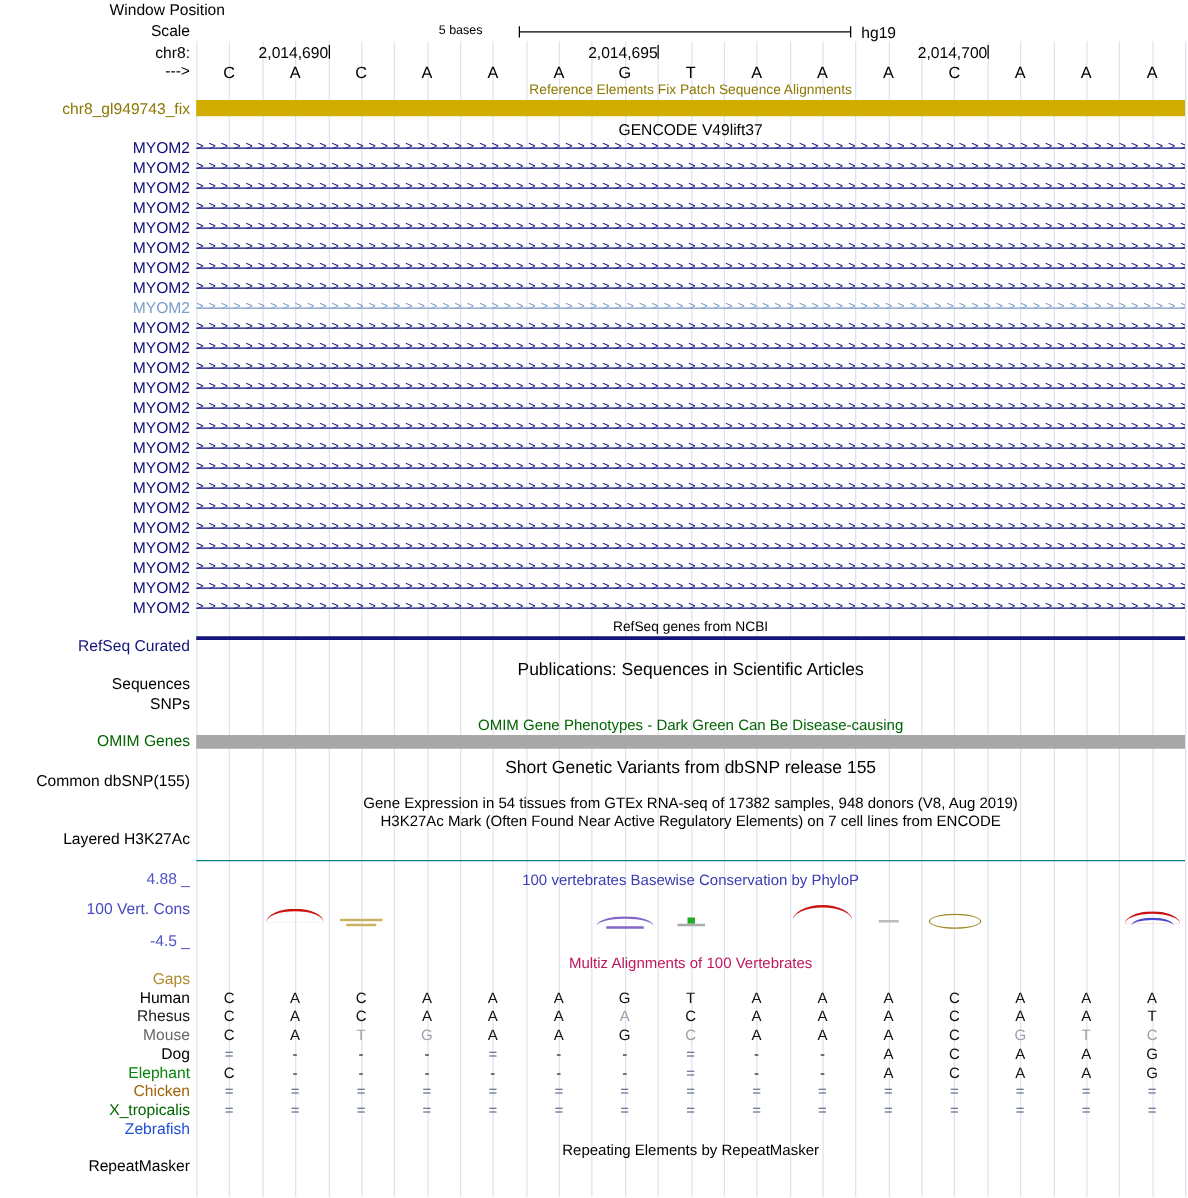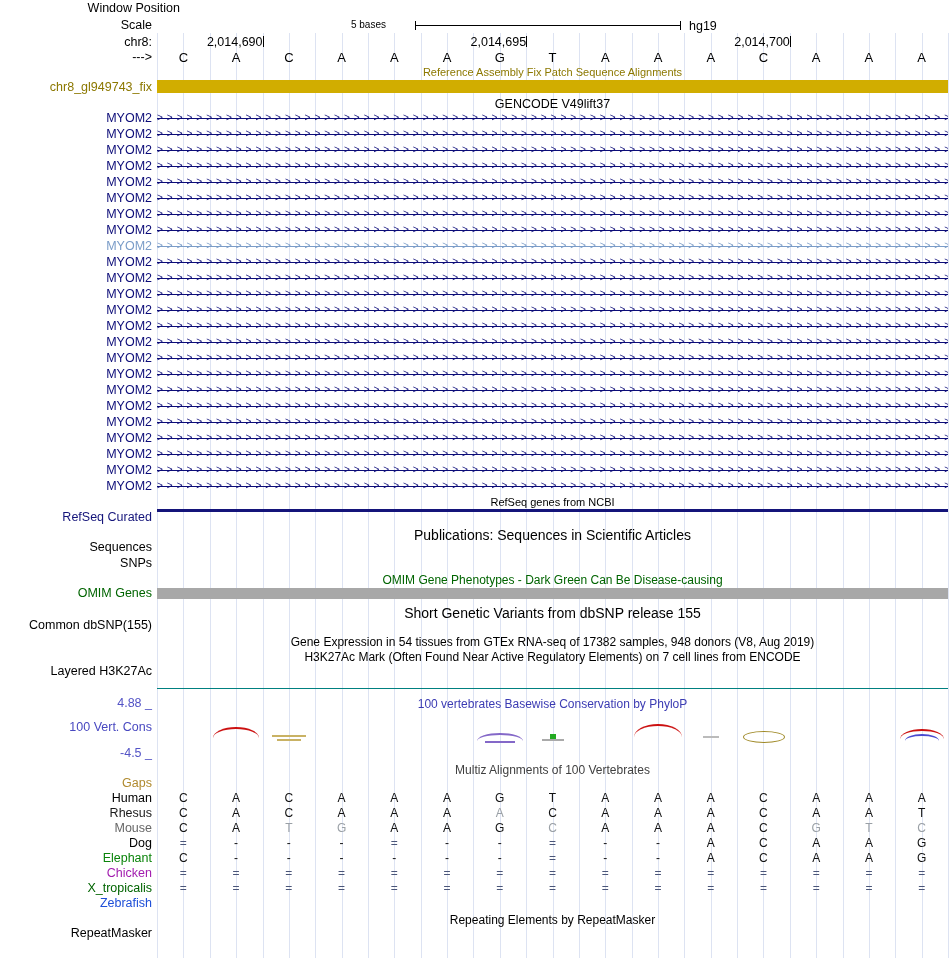--- a/index.html
+++ b/index.html
@@ -107,21 +107,21 @@
       <div class="base-cell">T</div>
       <div class="base-cell">A</div>
       <div class="base-cell">A</div>
       <div class="base-cell">A</div>
       <div class="base-cell">C</div>
       <div class="base-cell">A</div>
       <div class="base-cell">A</div>
       <div class="base-cell">A</div>
     </div>
 
-  <div class="th f11" style="top: 66px; color: rgb(140, 120, 0);">Reference Assembly Fix Patch Sequence Alignments</div>
+  <div class="th f11" style="top: 66px; color: rgb(140, 120, 0);">Reference Elements Fix Patch Sequence Alignments</div>
   <div class="bar" style="top: 80px; height: 13px; background: rgb(209, 173, 0);"></div>
 
   <div class="th f13" style="top:97px">GENCODE V49lift37</div>
   <div>
       <div class="side-label" style="top: 112px; color: rgb(12, 12, 120);">MYOM2</div>
       <div class="gene-row" style="top: 110px; color: rgb(12, 12, 120); background-image: linear-gradient(rgb(12, 12, 120), rgb(12, 12, 120));">&gt;&gt;&gt;&gt;&gt;&gt;&gt;&gt;&gt;&gt;&gt;&gt;&gt;&gt;&gt;&gt;&gt;&gt;&gt;&gt;&gt;&gt;&gt;&gt;&gt;&gt;&gt;&gt;&gt;&gt;&gt;&gt;&gt;&gt;&gt;&gt;&gt;&gt;&gt;&gt;&gt;&gt;&gt;&gt;&gt;&gt;&gt;&gt;&gt;&gt;&gt;&gt;&gt;&gt;&gt;&gt;&gt;&gt;&gt;&gt;&gt;&gt;&gt;&gt;&gt;&gt;&gt;&gt;&gt;&gt;&gt;&gt;&gt;&gt;&gt;&gt;&gt;&gt;&gt;&gt;&gt;&gt;&gt;&gt;&gt;</div>
       <div class="side-label" style="top: 128px; color: rgb(12, 12, 120);">MYOM2</div>
       <div class="gene-row" style="top: 126px; color: rgb(12, 12, 120); background-image: linear-gradient(rgb(12, 12, 120), rgb(12, 12, 120));">&gt;&gt;&gt;&gt;&gt;&gt;&gt;&gt;&gt;&gt;&gt;&gt;&gt;&gt;&gt;&gt;&gt;&gt;&gt;&gt;&gt;&gt;&gt;&gt;&gt;&gt;&gt;&gt;&gt;&gt;&gt;&gt;&gt;&gt;&gt;&gt;&gt;&gt;&gt;&gt;&gt;&gt;&gt;&gt;&gt;&gt;&gt;&gt;&gt;&gt;&gt;&gt;&gt;&gt;&gt;&gt;&gt;&gt;&gt;&gt;&gt;&gt;&gt;&gt;&gt;&gt;&gt;&gt;&gt;&gt;&gt;&gt;&gt;&gt;&gt;&gt;&gt;&gt;&gt;&gt;&gt;&gt;&gt;&gt;&gt;</div>
       <div class="side-label" style="top: 144px; color: rgb(12, 12, 120);">MYOM2</div>
       <div class="gene-row" style="top: 142px; color: rgb(12, 12, 120); background-image: linear-gradient(rgb(12, 12, 120), rgb(12, 12, 120));">&gt;&gt;&gt;&gt;&gt;&gt;&gt;&gt;&gt;&gt;&gt;&gt;&gt;&gt;&gt;&gt;&gt;&gt;&gt;&gt;&gt;&gt;&gt;&gt;&gt;&gt;&gt;&gt;&gt;&gt;&gt;&gt;&gt;&gt;&gt;&gt;&gt;&gt;&gt;&gt;&gt;&gt;&gt;&gt;&gt;&gt;&gt;&gt;&gt;&gt;&gt;&gt;&gt;&gt;&gt;&gt;&gt;&gt;&gt;&gt;&gt;&gt;&gt;&gt;&gt;&gt;&gt;&gt;&gt;&gt;&gt;&gt;&gt;&gt;&gt;&gt;&gt;&gt;&gt;&gt;&gt;&gt;&gt;&gt;&gt;</div>
@@ -191,21 +191,21 @@
       <div class="mark mark-dash" style="left: 484.8px; top: 741px; width: 30px; height: 2px; background: rgb(132, 104, 200);"></div>
       <div class="mark mark-dot" style="left: 549.5px; top: 734px; width: 6px; height: 5px; background: rgb(34, 170, 34);"></div>
       <div class="mark mark-dash" style="left: 541.5px; top: 739px; width: 22px; height: 2px; background: rgb(170, 170, 170);"></div>
       <div class="mark mark-arc" style="left: 634px; top: 724px; width: 48px; height: 11px; border-top-color: rgb(204, 17, 17);"></div>
       <div class="mark mark-dash" style="left: 702.7px; top: 736px; width: 16px; height: 2px; background: rgb(187, 187, 187);"></div>
       <div class="mark mark-ellipse" style="left: 743.4px; top: 731px; width: 40px; height: 10px; border-color: rgb(160, 138, 40);"></div>
       <div class="mark mark-arc" style="left: 899.6px; top: 729px; width: 44px; height: 8px; border-top-color: rgb(204, 17, 17);"></div>
       <div class="mark mark-arc" style="left: 904.6px; top: 734px; width: 34px; height: 5px; border-top-color: rgb(74, 74, 208);"></div>
     </div>
 
-  <div class="th f12" style="top: 763px; color: #404040;">Multiz Alignments of 100 Vertebrates</div>
+  <div class="th f12" style="top: 763px; color: #be185d;">Multiz Alignments of 100 Vertebrates</div>
   <div>
       <div class="side-label" style="top: 777px; color: rgb(176, 138, 46);">Gaps</div>
       <div class="mz-row" style="top: 776px;">
         <div class="mz-cell"></div>
         <div class="mz-cell"></div>
         <div class="mz-cell"></div>
         <div class="mz-cell"></div>
         <div class="mz-cell"></div>
         <div class="mz-cell"></div>
         <div class="mz-cell"></div>
@@ -301,21 +301,21 @@
         <div class="mz-cell">-</div>
         <div class="mz-cell eq">=</div>
         <div class="mz-cell">-</div>
         <div class="mz-cell">-</div>
         <div class="mz-cell">A</div>
         <div class="mz-cell">C</div>
         <div class="mz-cell">A</div>
         <div class="mz-cell">A</div>
         <div class="mz-cell">G</div>
       </div>
-      <div class="side-label" style="top: 867px; color: #a21caf;">Chicken</div>
+      <div class="side-label" style="top: 867px; color: #a16207;">Chicken</div>
       <div class="mz-row" style="top: 866px;">
         <div class="mz-cell eq">=</div>
         <div class="mz-cell eq">=</div>
         <div class="mz-cell eq">=</div>
         <div class="mz-cell eq">=</div>
         <div class="mz-cell eq">=</div>
         <div class="mz-cell eq">=</div>
         <div class="mz-cell eq">=</div>
         <div class="mz-cell eq">=</div>
         <div class="mz-cell eq">=</div>

